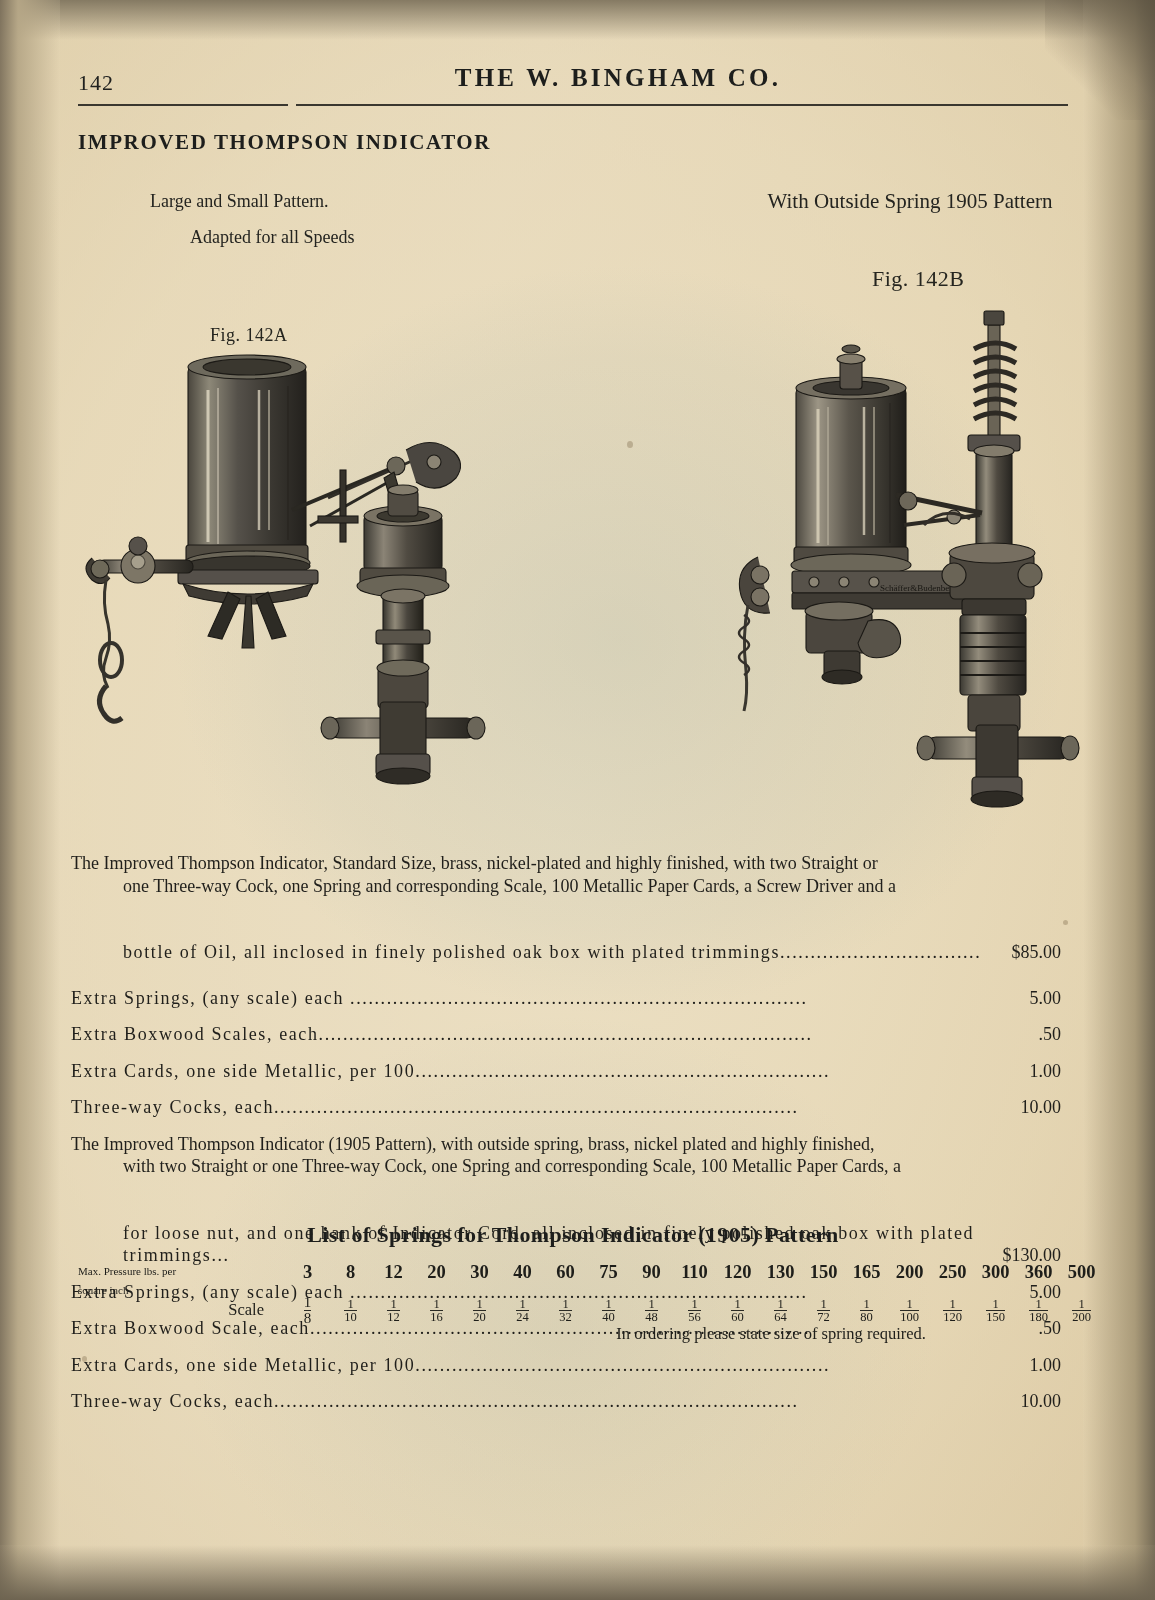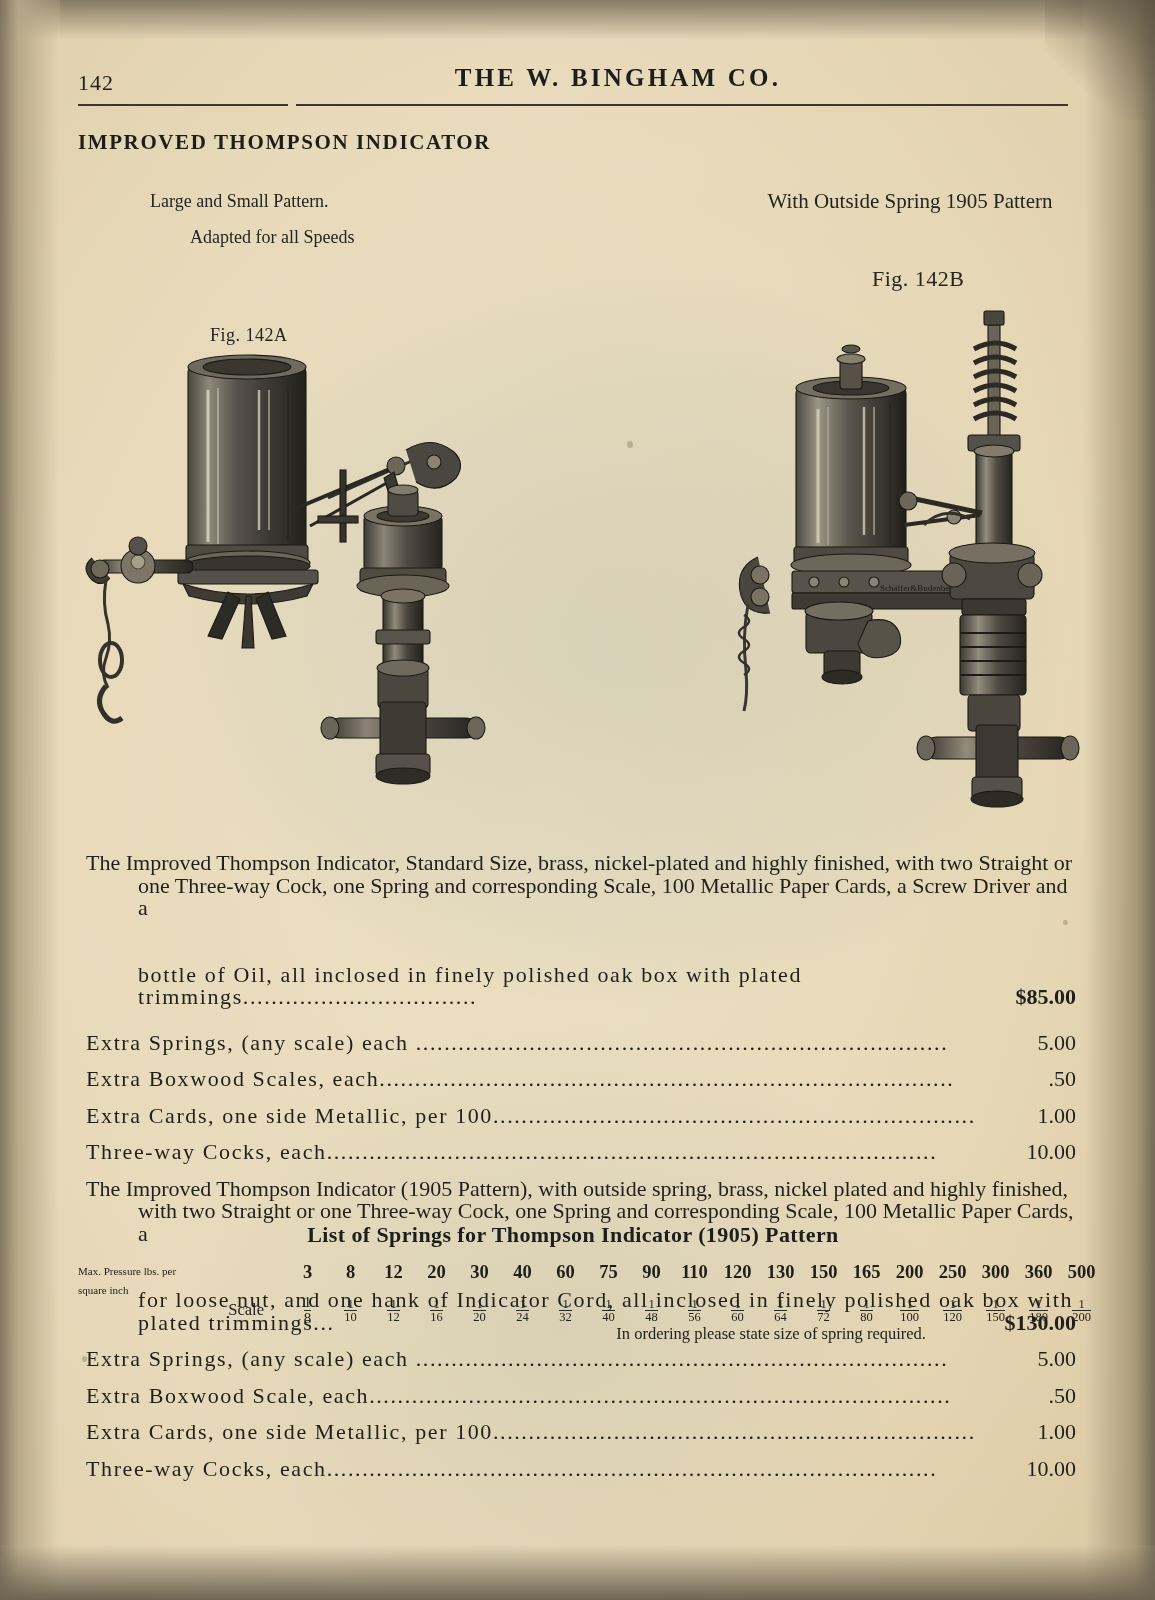--- a/index.html
+++ b/index.html
@@ -104,37 +104,37 @@
 
   
   .figure {
     position: absolute;
   }
   .fig1 { left: 78px; top: 330px; width: 470px; height: 500px; }
   .fig2 { left: 718px; top: 285px; width: 370px; height: 545px; }
 
   
   .pricelist {
-    position: absolute; left: 86px; top: 852px; width: 990px;
+    position: absolute; left: 71px; top: 852px; width: 990px;
     color: #201f1b;
-    font-size: 22px;
+    font-size: 18px;
   }
   .pl-row {
     position: relative;
     margin-bottom: 5px;
     line-height: 22.5px;
   }
   .pl-row .desc {
     display: inline;
   }
   .pl-row .price {
     position: absolute; right: 0; bottom: 0;
     white-space: nowrap;
   }
-  .pl-row.multi .price { bottom: 0; font-weight: bold; }
+  .pl-row.multi .price { bottom: 0; }
   .indent2 { display:block; padding-left: 52px; }
   .dots { letter-spacing: 1.6px; margin-top: 44px; }
 
   .rowsep { height: 9px; }
 
   
   .spring-title {
     position: absolute; left: 78px; top: 1222px; width: 990px;
     text-align: center; font-size: 22px; font-weight: bold; color: #1d1e1c;
     letter-spacing: .4px;

